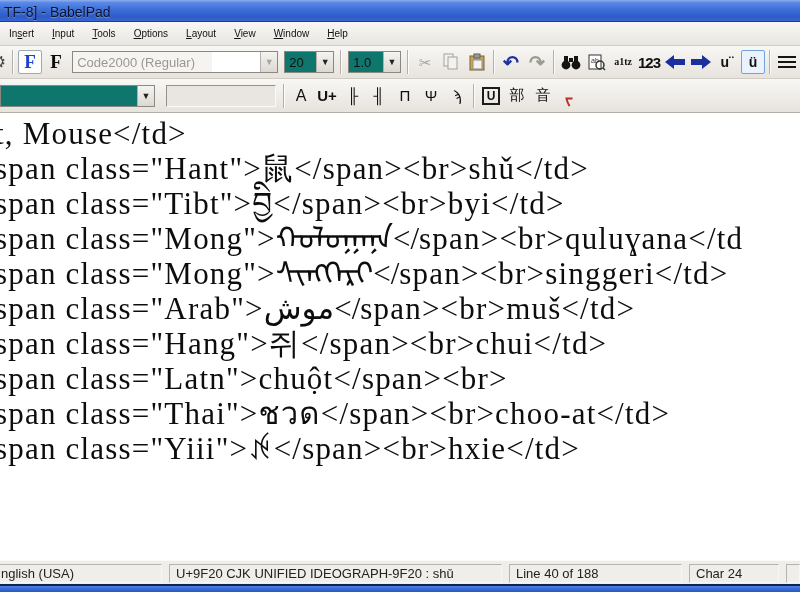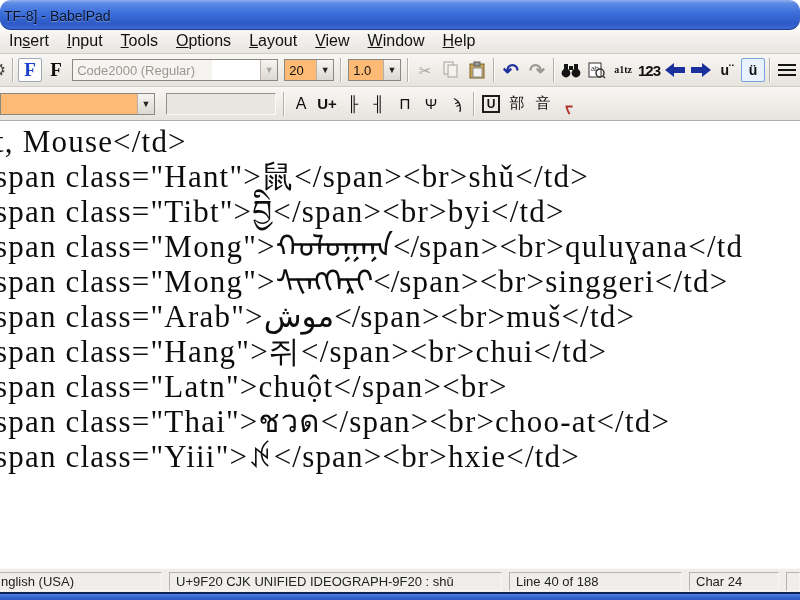--- a/index.html
+++ b/index.html
@@ -3,36 +3,35 @@
 <meta charset="utf-8">
 <style>
   * { margin:0; padding:0; box-sizing:border-box; }
   html,body { background:#444; }
   .app {
     position:relative; width:800px; height:600px; overflow:hidden;
     font-family:"Liberation Sans", sans-serif; background:#fff;
   }
   
   .titlebar {
-    height:30px;
+    height:22px;
     background:linear-gradient(180deg,#8fb0ef 0%,#5c89e6 12%,#3c6fdb 45%,#2d5ac6 80%,#3a67d2 100%);
     display:flex; align-items:center;
     border-bottom:1px solid #1e3c8f;
-    border-radius:11px;
   }
   .titlebar .title-text {
     color:#06132e; font-size:14px; padding-left:4px; padding-top:2px;
     text-shadow:0 1px 1px rgba(255,255,255,.35);
     white-space:nowrap;
   }
   
   .menubar {
     height:24px; background:linear-gradient(180deg,#f8f7f5,#e9e6e1);
     border-bottom:1px solid #cfccc6;
-    display:flex; align-items:center; font-size:16px; color:#111;
+    display:flex; align-items:center; font-size:10px; color:#111;
   }
   .menu-item { padding:3px 9px 4px 9px; white-space:nowrap; cursor:default; }
   .menu-item .mn { text-decoration:underline; }
   
   .toolbar {
     background:linear-gradient(180deg,#f8f7f4,#e7e3dd);
     border-bottom:1px solid #cfccc6;
     display:flex; align-items:center; position:relative; white-space:nowrap;
   }
   .tb1 { height:33px; }
@@ -48,21 +47,21 @@
   }
   .tbtn.pressed { background:#eaf3fd; border-color:#74a2dd; }
   .tbtn.raised  { background:#fdfdfc; border-color:#9fa8b8; }
   .tbtn.disabled { color:#a9a59e; }
   .combo {
     display:flex; align-items:stretch; height:22px;
     border:1px solid #8b887f; background:#fff; margin:0 3px;
   }
   .combo .cfield {
     flex:1; font-size:13px; display:flex; align-items:center; padding:0 4px;
-    overflow:hidden; white-space:nowrap; color:#111; background:#fdba74;
+    overflow:hidden; white-space:nowrap; color:#111; background:#0f766e;
   }
   .combo .carrow {
     width:17px; display:flex; align-items:center; justify-content:center;
     background:linear-gradient(180deg,#f6f4f1,#dcd8d1);
     border-left:1px solid #b5b1aa; font-size:9px; color:#222;
   }
   .combo.disabled .cfield { color:#9b9791; background:#f6f4f1; }
   .combo.disabled .carrow { color:#a9a59e; }
   .sunken-field {
     width:110px; height:22px; margin:0 4px;

